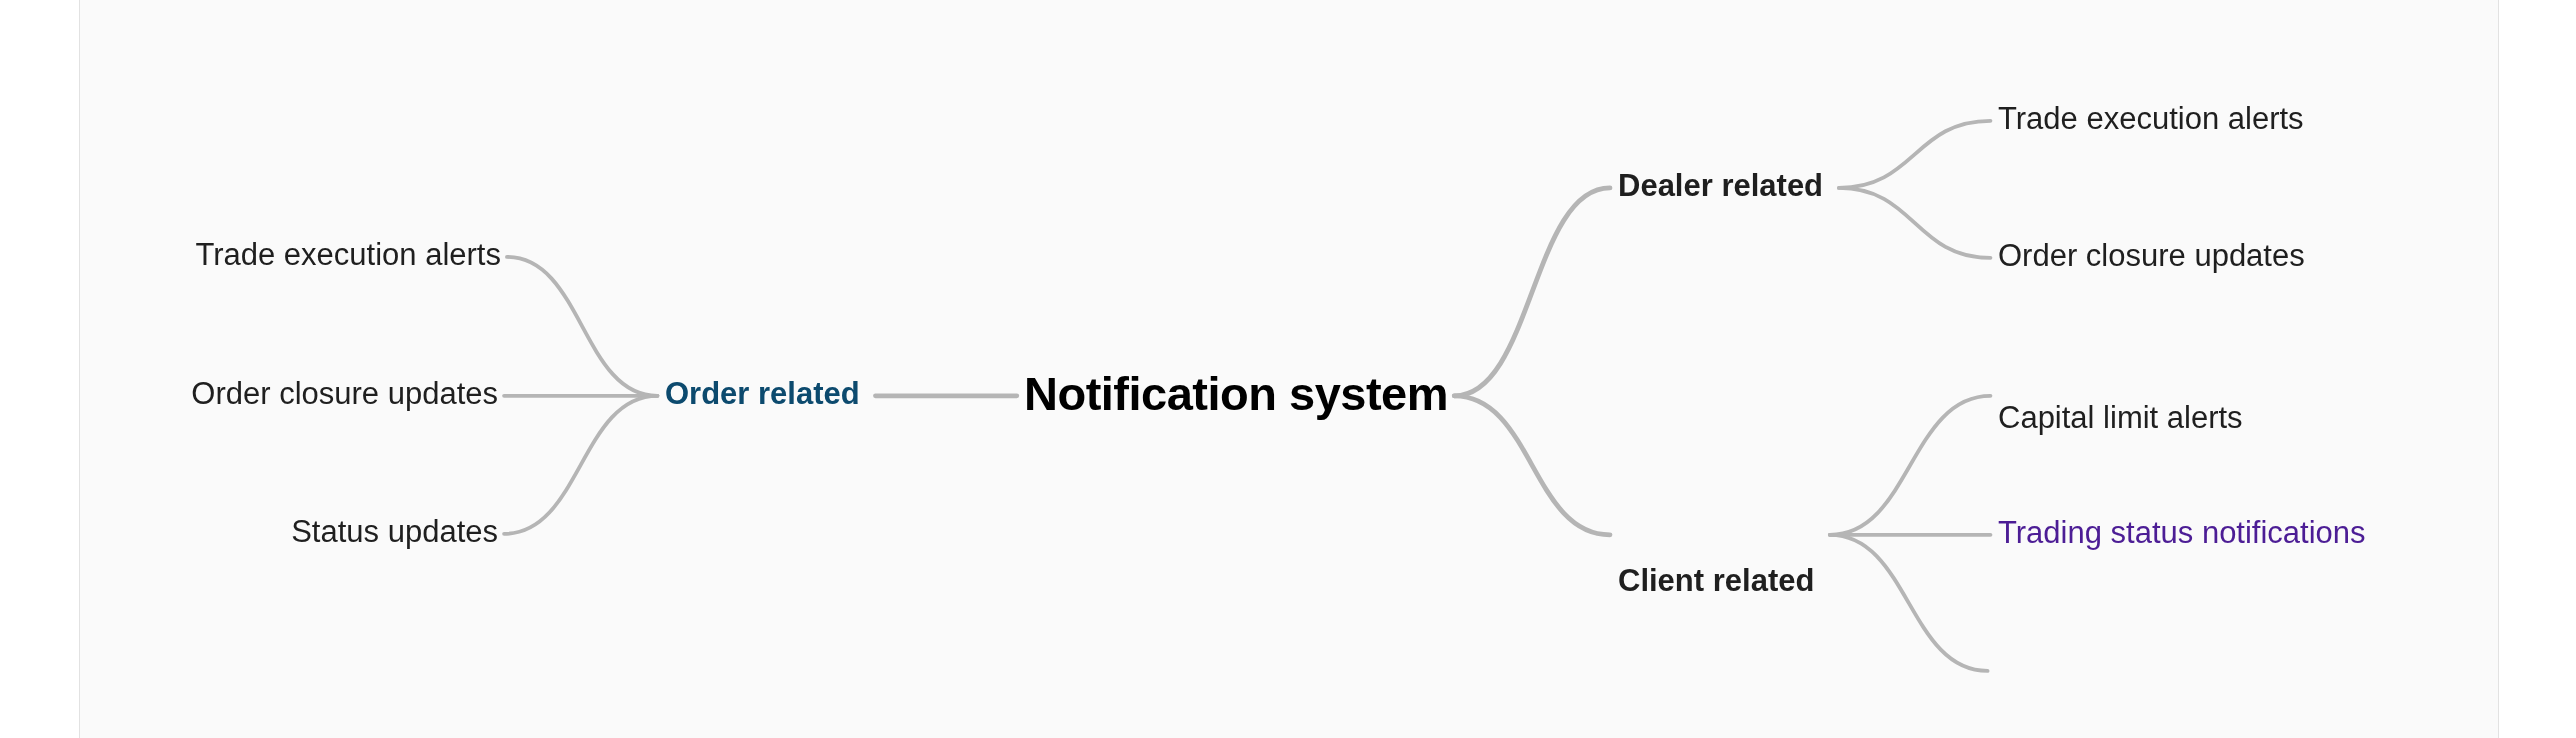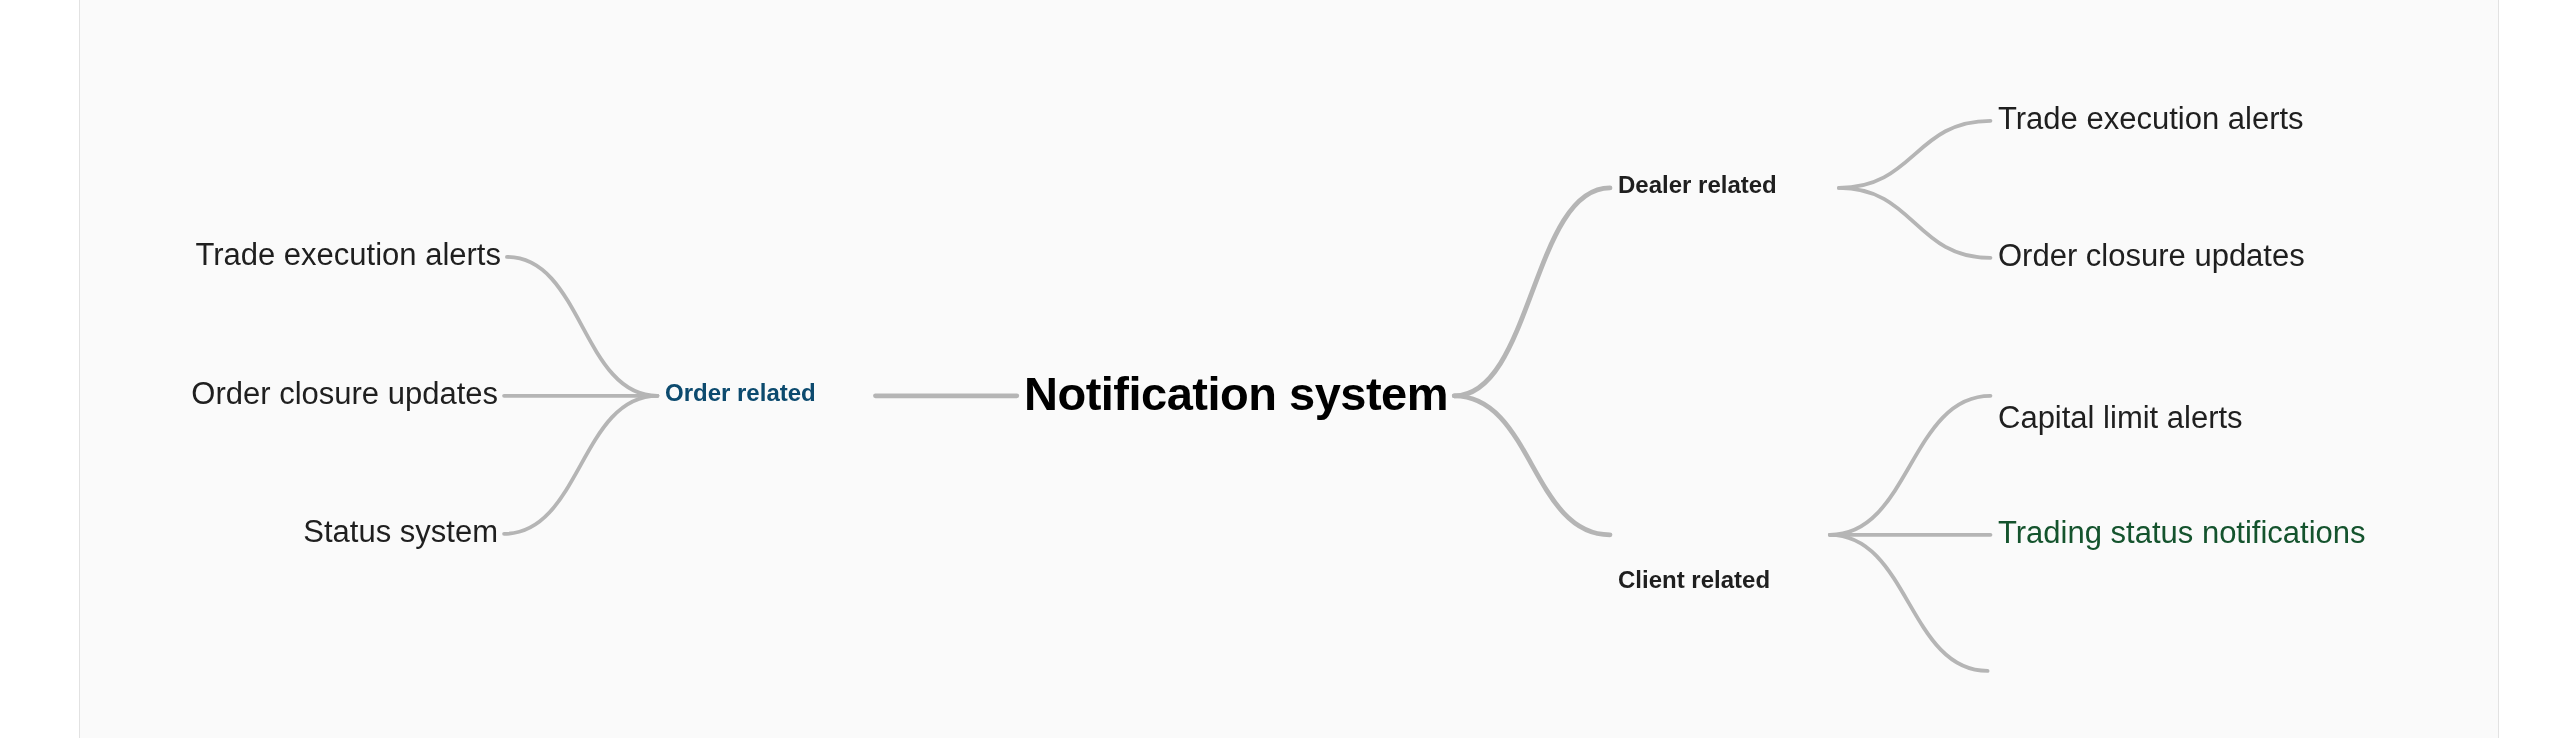--- a/index.html
+++ b/index.html
@@ -29,21 +29,21 @@
     pointer-events: none;
   }
   .node {
     position: absolute;
     white-space: nowrap;
     color: #1f1f1f;
     line-height: 1;
     cursor: pointer;
   }
   .node.leaf   { font-size: 31px; font-weight: 400; }
-  .node.branch { font-size: 24px; font-weight: 700; text-align: right; }
+  .node.branch { font-size: 31px; font-weight: 700; text-align: right; }
   .node.root   { font-size: 47px; font-weight: 700; letter-spacing: -0.5px; }
 </style>
 </head>
 <body>
 
 <div class="canvas-bg"></div>
 
 <div class="map-layer">
   <svg class="links" xmlns="http://www.w3.org/2000/svg" viewBox="0 0 2688 771" width="2576" height="739">
       <path d="M 529 268 C 607.5 268, 607.5 413, 686 413" fill="none" stroke="#b5b5b5" stroke-width="4" stroke-linecap="round"></path>
@@ -54,23 +54,23 @@
       <path d="M 1517.484375 413 C 1598.7421875 413, 1598.7421875 558, 1680 558" fill="none" stroke="#b5b5b5" stroke-width="5" stroke-linecap="round"></path>
       <path d="M 1918.90625 196 C 1997.953125 196, 1997.953125 126, 2077 126" fill="none" stroke="#b5b5b5" stroke-width="4" stroke-linecap="round"></path>
       <path d="M 1918.90625 196 C 1997.953125 196, 1997.953125 269, 2077 269" fill="none" stroke="#b5b5b5" stroke-width="4" stroke-linecap="round"></path>
       <path d="M 1909.390625 558 C 1993.1953125 558, 1993.1953125 413, 2077 413" fill="none" stroke="#b5b5b5" stroke-width="4" stroke-linecap="round"></path>
       <path d="M 1909.390625 558 C 1993.1953125 558, 1993.1953125 558, 2077 558" fill="none" stroke="#b5b5b5" stroke-width="4" stroke-linecap="round"></path>
       <path d="M 1909.390625 558 C 1991.6953125 558, 1991.6953125 700, 2074 700" fill="none" stroke="#b5b5b5" stroke-width="4" stroke-linecap="round"></path>
     </svg>
 
 <div class="node leaf" id="n-left-trade-execution-alerts" style="left: 501px; top: 254px; transform: translateY(-50%) translateX(-100%); color: rgb(31, 31, 31);">Trade execution alerts</div>
     <div class="node leaf" id="n-left-order-closure-updates" style="left: 498px; top: 393px; transform: translateY(-50%) translateX(-100%); color: rgb(31, 31, 31);">Order closure updates</div>
-    <div class="node leaf" id="n-left-status-changes" style="left: 498px; top: 531px; transform: translateY(-50%) translateX(-100%); color: rgb(31, 31, 31);">Status system</div>
+    <div class="node leaf" id="n-left-status-changes" style="left: 498px; top: 531px; transform: translateY(-50%) translateX(-100%); color: rgb(31, 31, 31);">Status updates</div>
     <div class="node branch" id="n-order-related" style="left: 665px; top: 393px; transform: translateY(-50%); color: #0c4a6e;">Order related</div>
     <div class="node root" id="n-root" style="left: 1024px; top: 393px; transform: translateY(-50%); color: #000000;">Notification system</div>
     <div class="node branch" id="n-dealer-related" style="left: 1618px; top: 185px; transform: translateY(-50%); color: rgb(31, 31, 31);">Dealer related</div>
     <div class="node branch" id="n-client-related" style="left: 1618px; top: 532px; transform: translateY(-50%); color: rgb(31, 31, 31); margin-top: 48px;">Client related</div>
     <div class="node leaf" id="n-right-trade-execution-alerts" style="left: 1998px; top: 118px; transform: translateY(-50%); color: rgb(31, 31, 31);">Trade execution alerts</div>
     <div class="node leaf" id="n-right-order-closure-updates" style="left: 1998px; top: 255px; transform: translateY(-50%); color: rgb(31, 31, 31);">Order closure updates</div>
     <div class="node leaf" id="n-capital-limit-alerts" style="left: 1998px; top: 393px; transform: translateY(-50%); color: rgb(31, 31, 31); margin-top: 24px;">Capital limit alerts</div>
-    <div class="node leaf" id="n-trading-status-notifications" style="left: 1998px; top: 532px; transform: translateY(-50%); color: #14532d;">Trading status notifications</div>
+    <div class="node leaf" id="n-trading-status-notifications" style="left: 1998px; top: 532px; transform: translateY(-50%); color: #4c1d95;">Trading status notifications</div>
   </div>
 
 
 </body></html>

